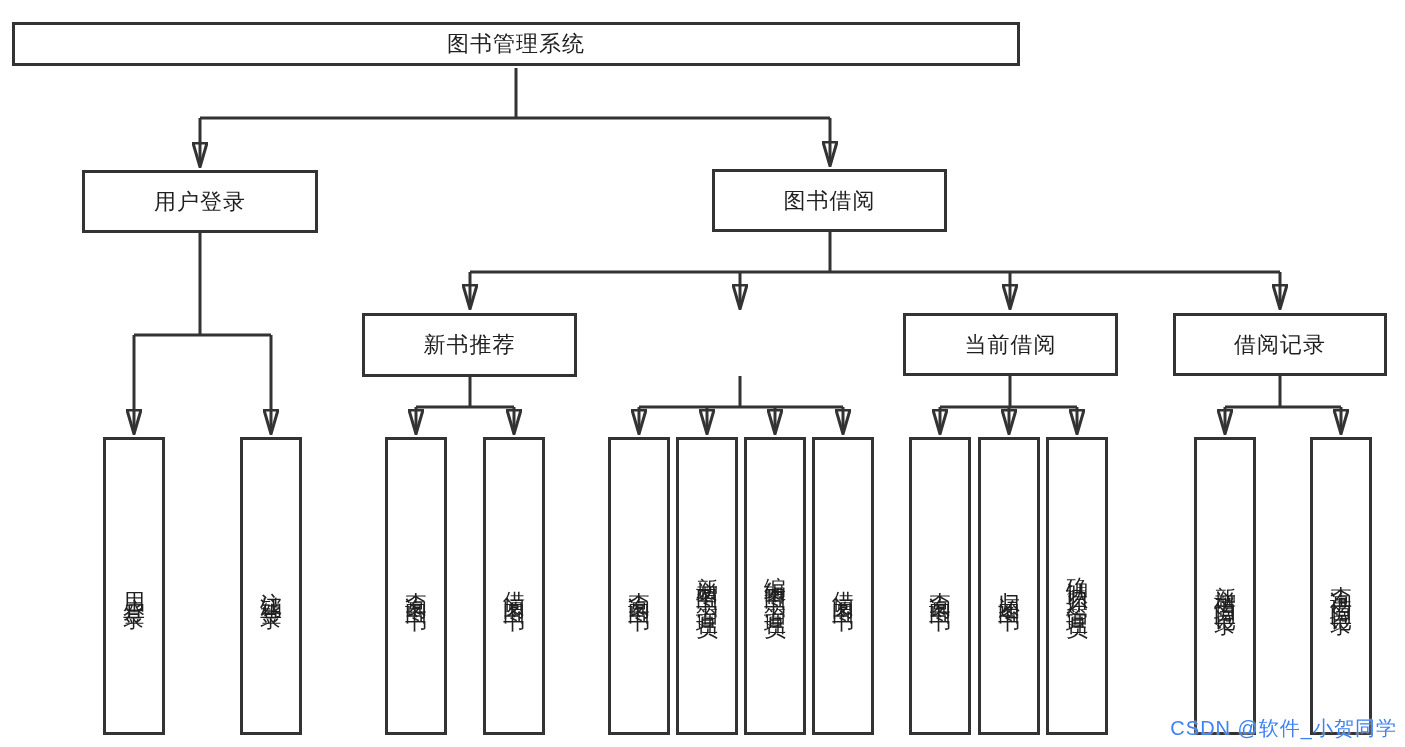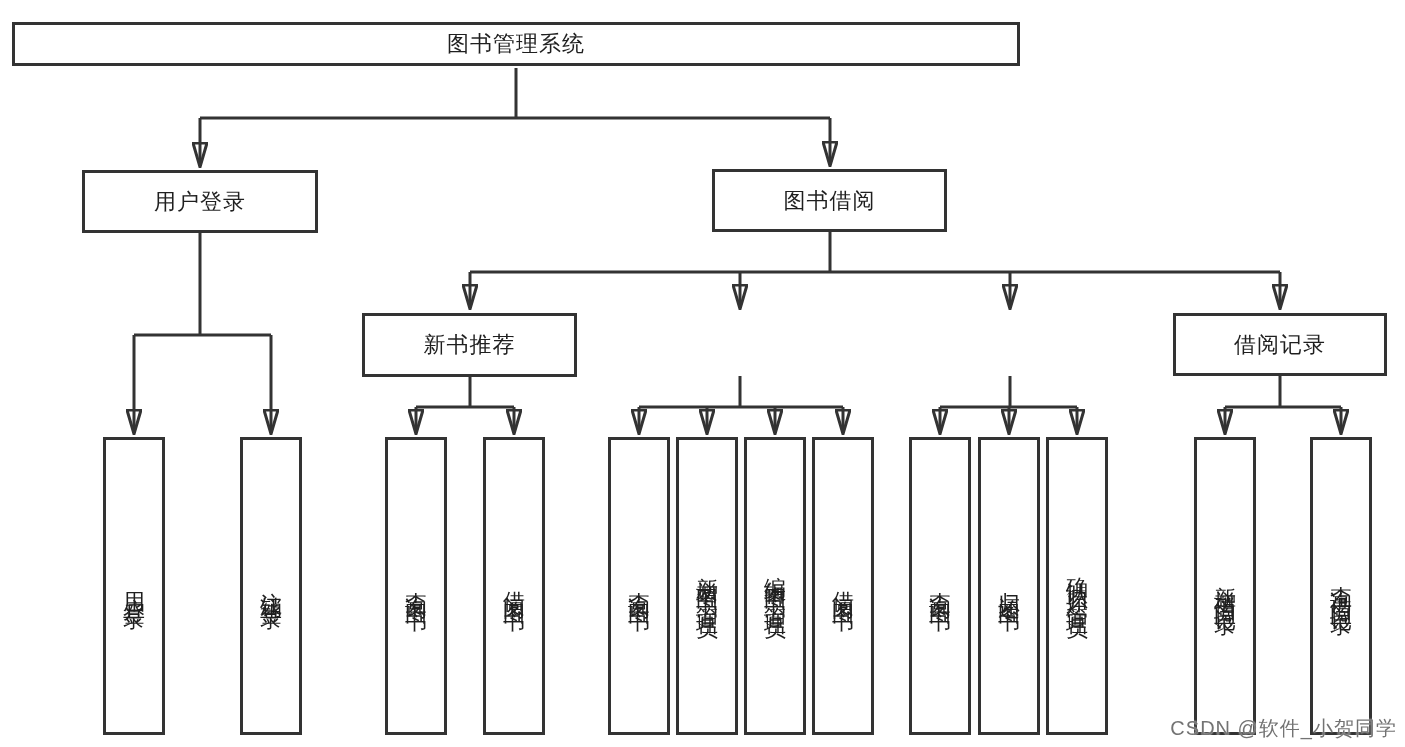--- a/index.html
+++ b/index.html
@@ -13,21 +13,21 @@
     color:#1f1f1f;text-align:center;
   }
   .hbox{font-size:22px;letter-spacing:1px;}
   .vbox{
     writing-mode:vertical-rl;text-orientation:mixed;
     font-size:22px;letter-spacing:6px;line-height:1.1;
   }
   .connectors{position:absolute;left:0;top:0;pointer-events:none;}
   .connectors path{stroke:#333333;stroke-width:3;fill:none;}
   .watermark{
-    position:absolute;right:8px;bottom:5px;font-size:20px;color:#737373;
+    position:absolute;right:8px;bottom:5px;font-size:20px;color:#3b82f6;
     letter-spacing:1px;text-shadow:0 0 2px #ffffff;white-space:nowrap;
   }
 </style>
 </head>
 <body>
 
 <div class="canvas">
 
   <svg class="connectors" width="1405" height="747" viewBox="0 0 1405 747">
     <defs>
@@ -69,20 +69,21 @@
     <path d="M1225,407 V433" marker-end="url(#arrowhead)"></path>
     <path d="M1341,407 V433" marker-end="url(#arrowhead)"></path>
   </svg>
 
   <div class="box hbox" style="left:12px;top:22px;width:1008px;height:44px;">图书管理系统</div>
 
   <div class="box hbox" style="left:82px;top:170px;width:236px;height:63px;">用户登录</div>
   <div class="box hbox" style="left:712px;top:169px;width:235px;height:63px;">图书借阅</div>
 
   <div class="box hbox" style="left:362px;top:313px;width:215px;height:64px;">新书推荐</div>
+  <div class="box hbox" style="left:903px;top:313px;width:215px;height:63px;">当前借阅</div>
   <div class="box hbox" style="left:1173px;top:313px;width:214px;height:63px;">借阅记录</div>
 
   <div class="box vbox" style="left:103px;top:437px;width:62px;height:298px;">用户登录</div>
   <div class="box vbox" style="left:240px;top:437px;width:62px;height:298px;">注销登录</div>
 
   <div class="box vbox" style="left:385px;top:437px;width:62px;height:298px;">查询图书</div>
   <div class="box vbox" style="left:483px;top:437px;width:62px;height:298px;">借阅图书</div>
 
   <div class="box vbox" style="left:608px;top:437px;width:62px;height:298px;">查询图书</div>
   <div class="box vbox" style="left:676px;top:437px;width:62px;height:298px;">新增图书（管理员）</div>

